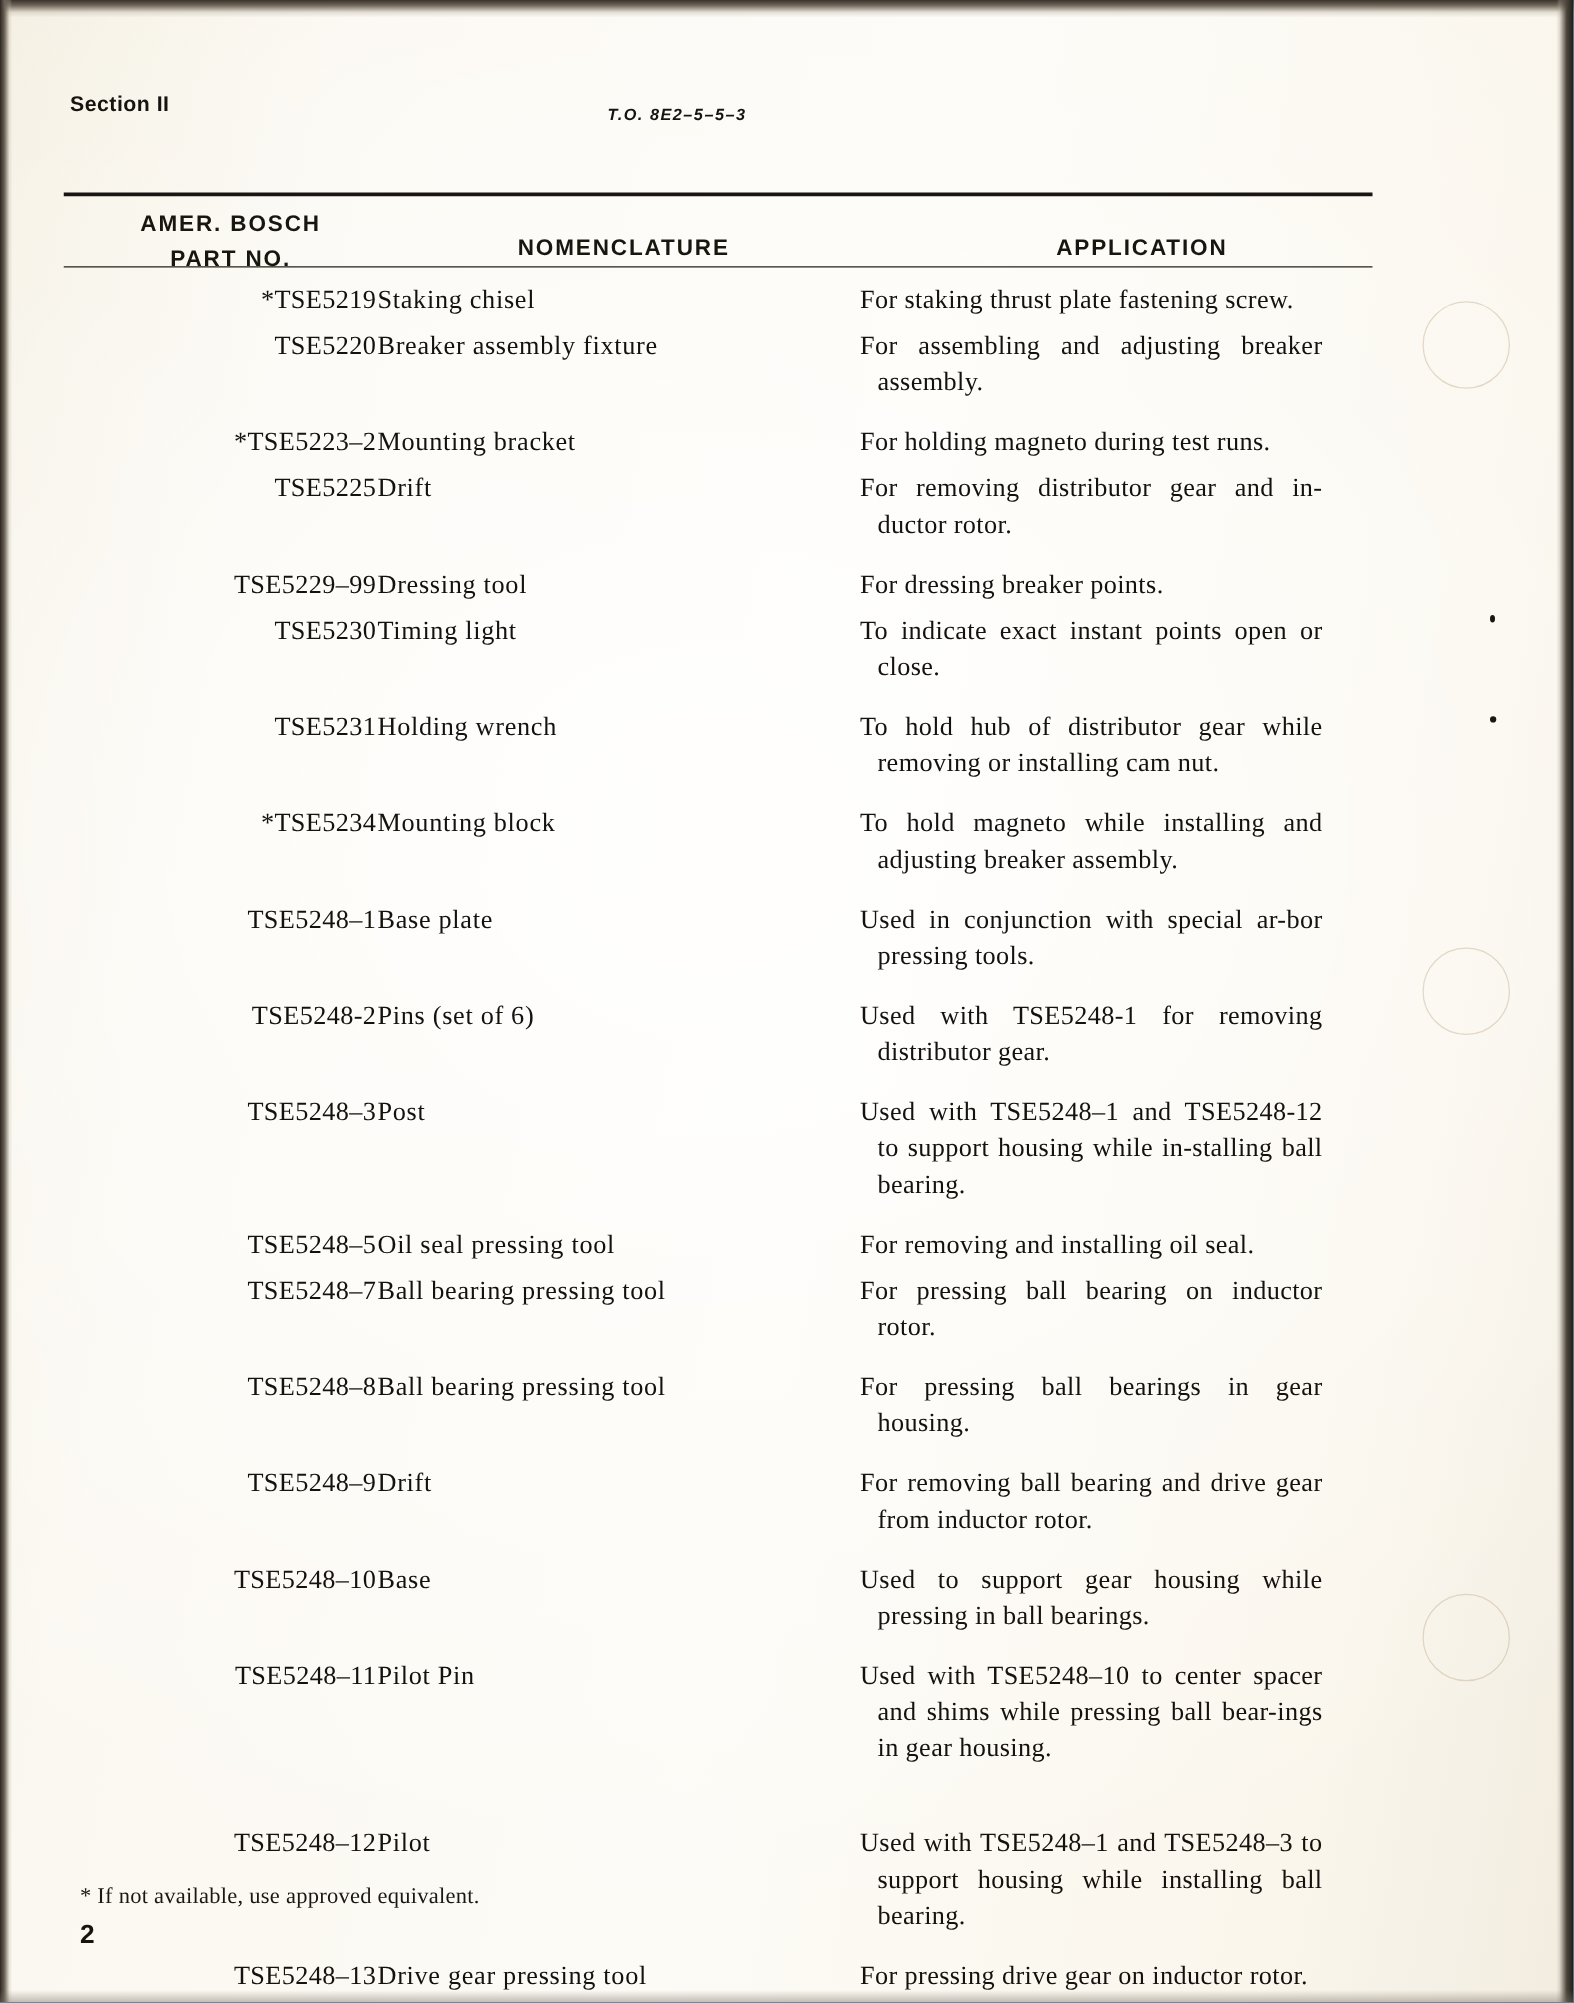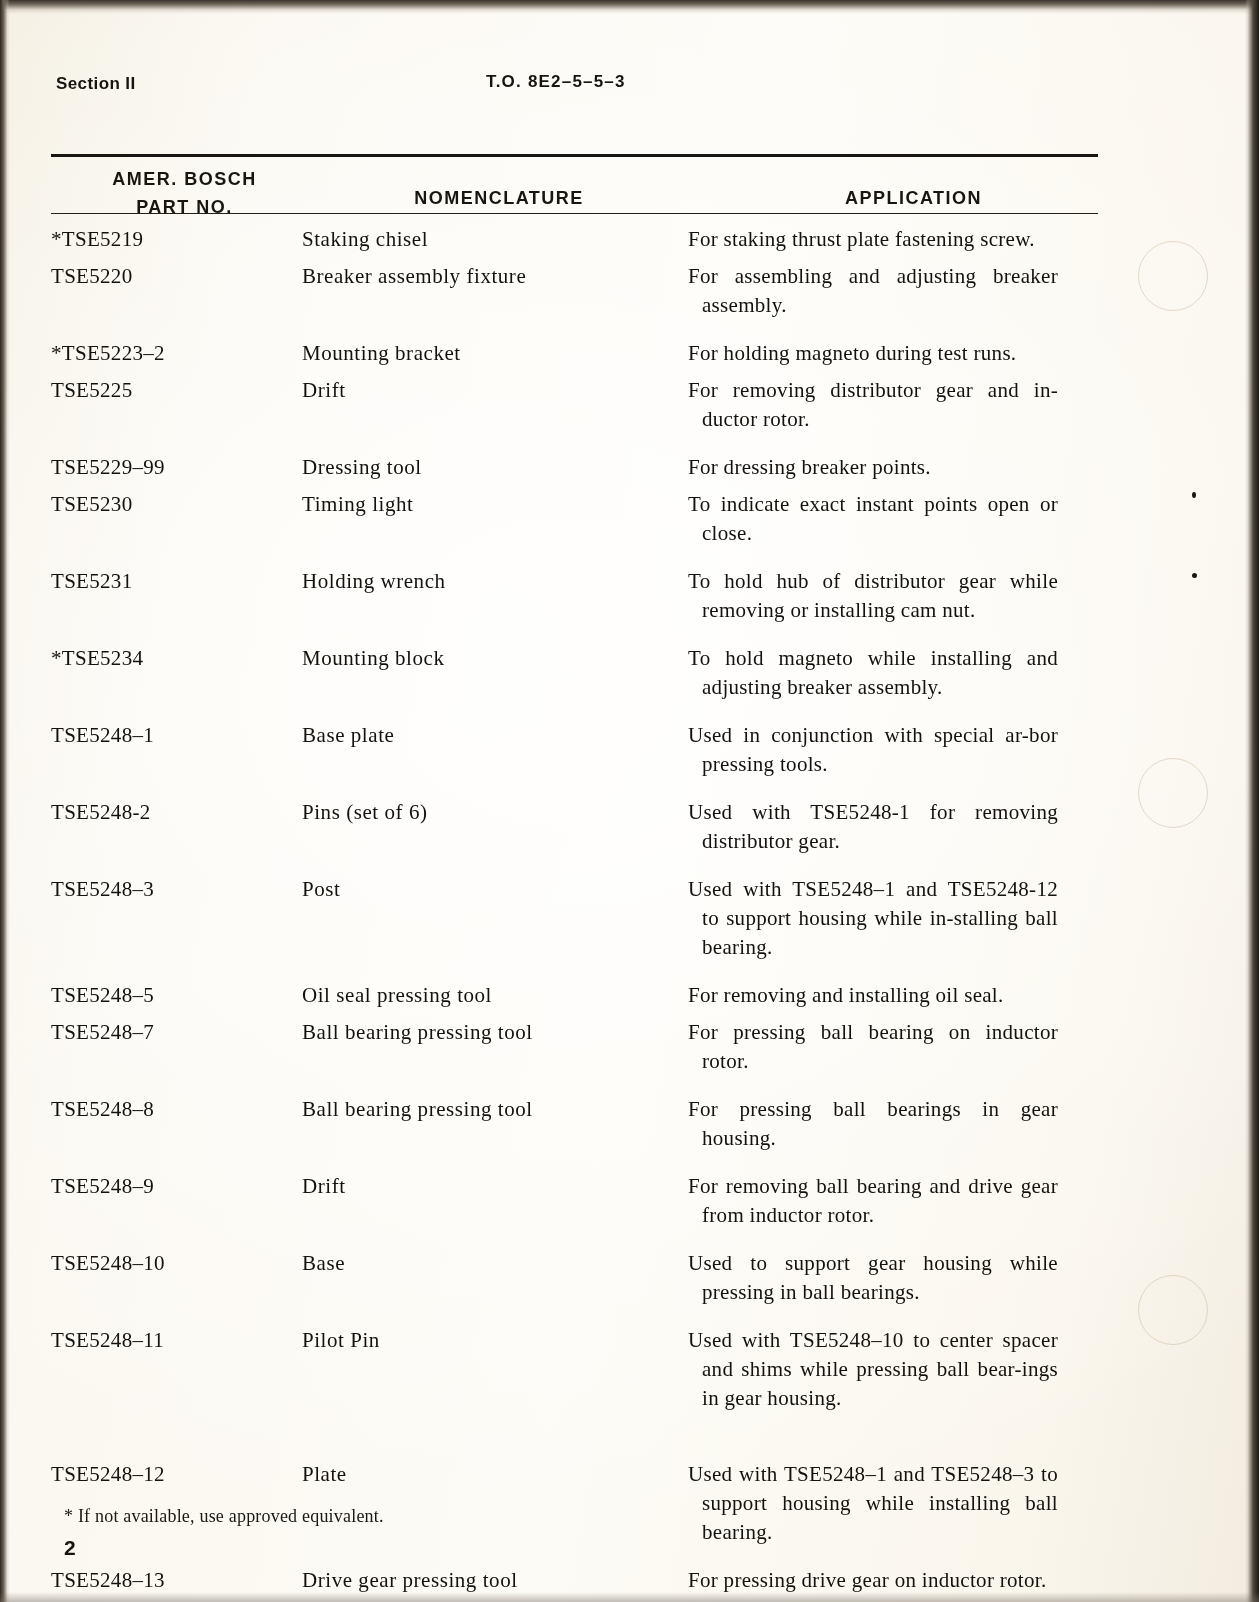--- a/index.html
+++ b/index.html
@@ -71,23 +71,24 @@
     font-family: "Liberation Sans", "DejaVu Sans", sans-serif;
     font-weight: 700;
     font-size: 17px;
     letter-spacing: 0.4px;
     color: #17140f;
   }
   #section-label { position: absolute; left: 0; top: 2px; }
   #to-number {
     position: absolute;
     left: 430px;
-    top: 0;
-    font-size: 17px;
+    top: 12px;
+    font-size: 13px;
     letter-spacing: 1.2px;
+    font-style: italic;
   }
 
   
   #tool-table {
     position: absolute;
     left: 51px;
     top: 154px;
     width: 1047px;
   }
   .rule-thick {
@@ -124,21 +125,21 @@
     position: relative;
     min-height: 29px;
     margin-bottom: 19px;
   }
   .row-tight { margin-bottom: 8px; }
   .cell-part {
     position: absolute;
     left: 0;
     top: 0;
     width: 250px;
-    text-align: left;
+    text-align: right;
     font-size: 21px;
     letter-spacing: 0.3px;
     line-height: 29px;
     white-space: nowrap;
   }
   .cell-nomen {
     position: absolute;
     left: 251px;
     top: 0;
     width: 385px;
@@ -290,21 +291,21 @@
           <div class="cell-nomen">Base</div>
           <div class="cell-app">Used to support gear housing while pressing in ball bearings.</div>
         </div>
         <div class="row" style="min-height: 87px;">
           <div class="cell-part">TSE5248–11</div>
           <div class="cell-nomen">Pilot  Pin</div>
           <div class="cell-app">Used with TSE5248–10 to center spacer and shims while pressing ball bear-​ings in gear housing.</div>
         </div>
         <div class="row" style="min-height: 87px; margin-top: 47px;">
           <div class="cell-part">TSE5248–12</div>
-          <div class="cell-nomen">Plate</div>
+          <div class="cell-nomen">Pilot</div>
           <div class="cell-app">Used with TSE5248–1 and TSE5248–3 to support housing while installing ball bearing.</div>
         </div>
         <div class="row row-tight" style="min-height: 29px;">
           <div class="cell-part">TSE5248–13</div>
           <div class="cell-nomen">Drive gear pressing tool</div>
           <div class="cell-app one-line">For pressing drive gear on inductor rotor.</div>
         </div>
         <div class="row row-tight" style="min-height: 29px;">
           <div class="cell-part">*TSE5250</div>
           <div class="cell-nomen">Drive pulley</div>

